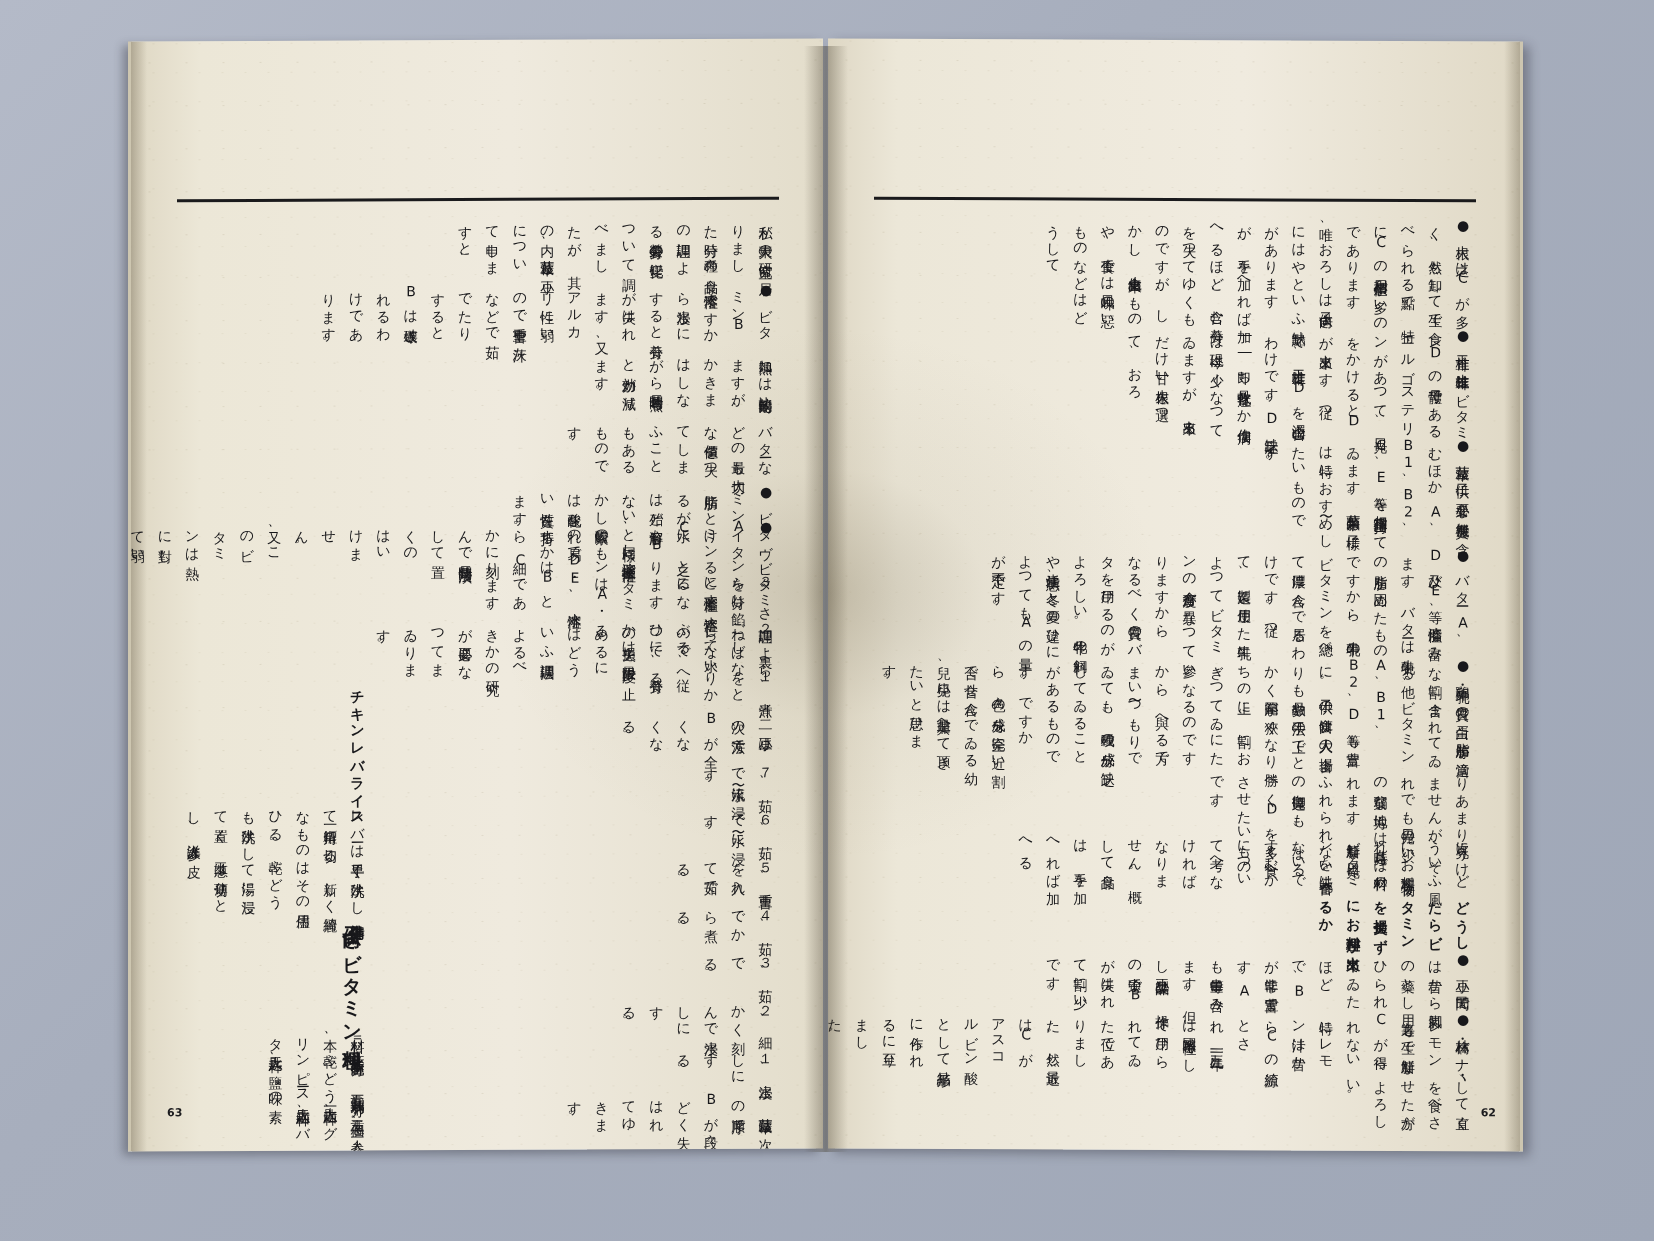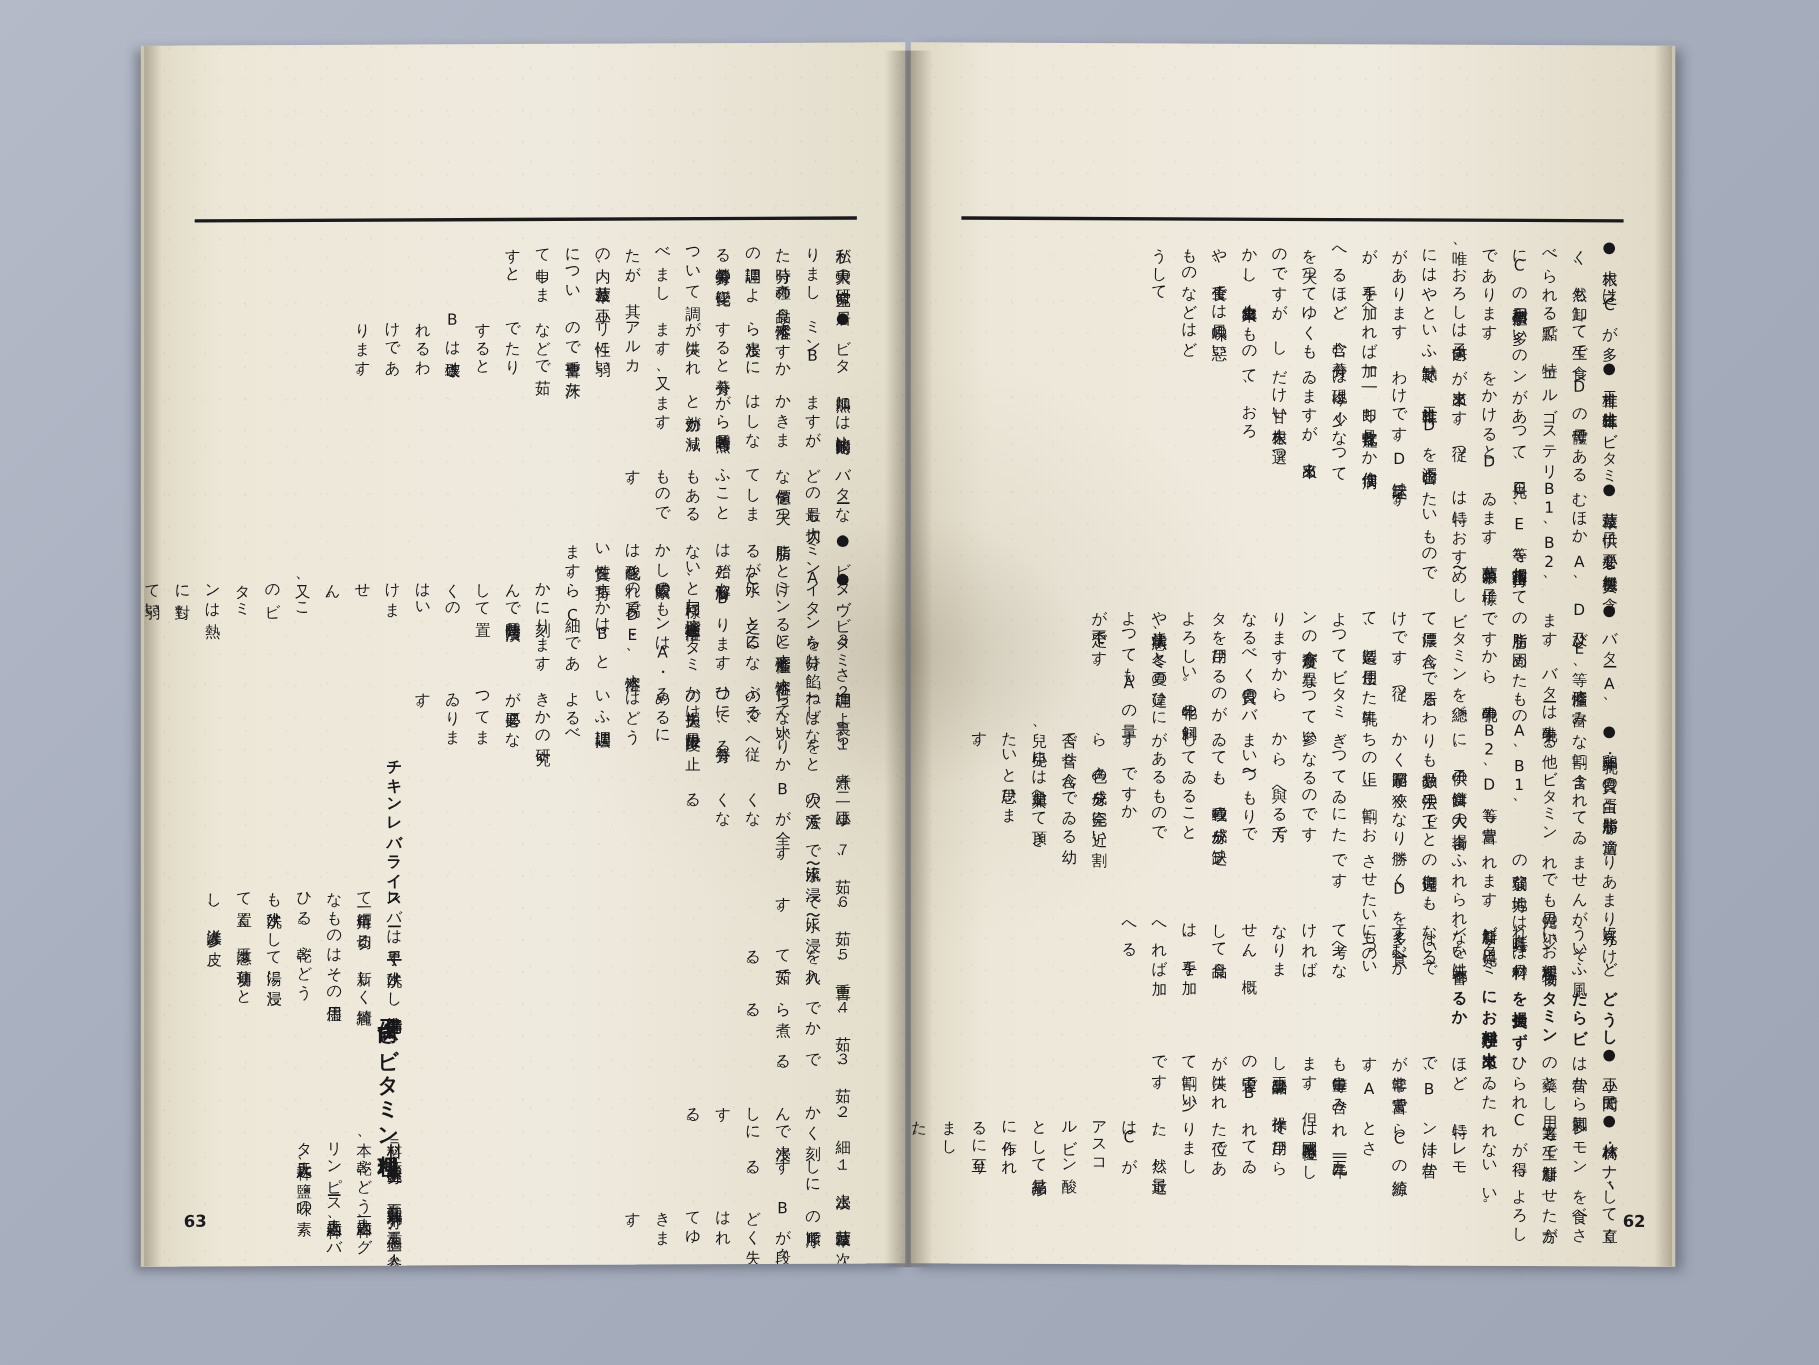--- a/index.html
+++ b/index.html
@@ -109,21 +109,21 @@
     margin-left: 14px;
   }
   .col.sub {
     font-weight: bold;
     letter-spacing: 1.4px;
   }
   .pagenum {
     position: absolute;
     bottom: 32px;
     font-family: "DejaVu Sans", sans-serif;
-    font-size: 15px;
+    font-size: 11px;
     color: #1b1b1e;
     font-weight: bold;
   }
   .pagenum.l { left: 36px; }
   .pagenum.r { right: 24px; }
 
   
   .edge-l, .edge-r {
     position: absolute;
     top: 0; bottom: 0; width: 16px;

